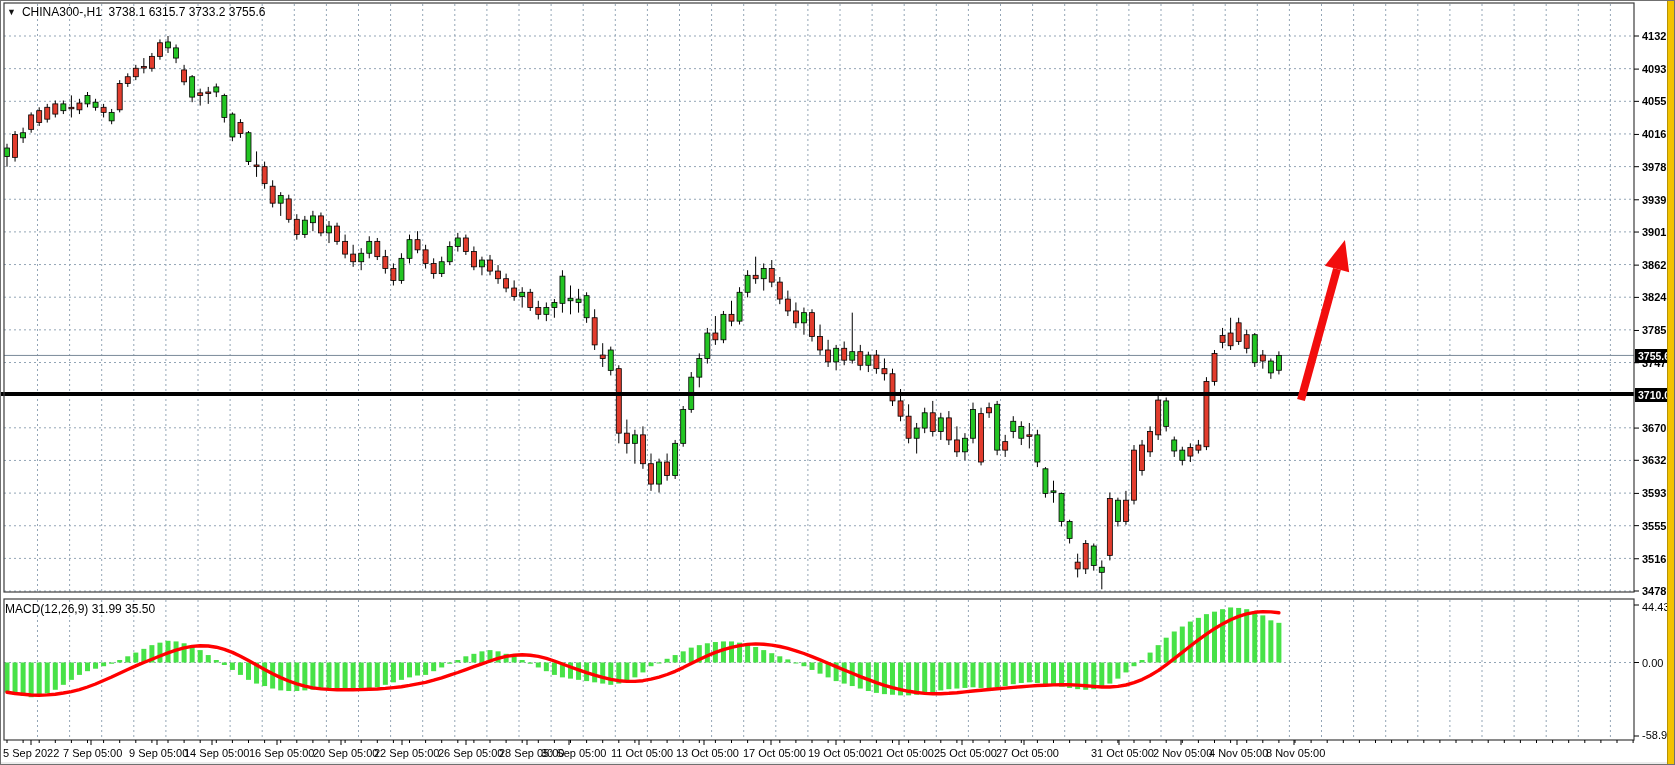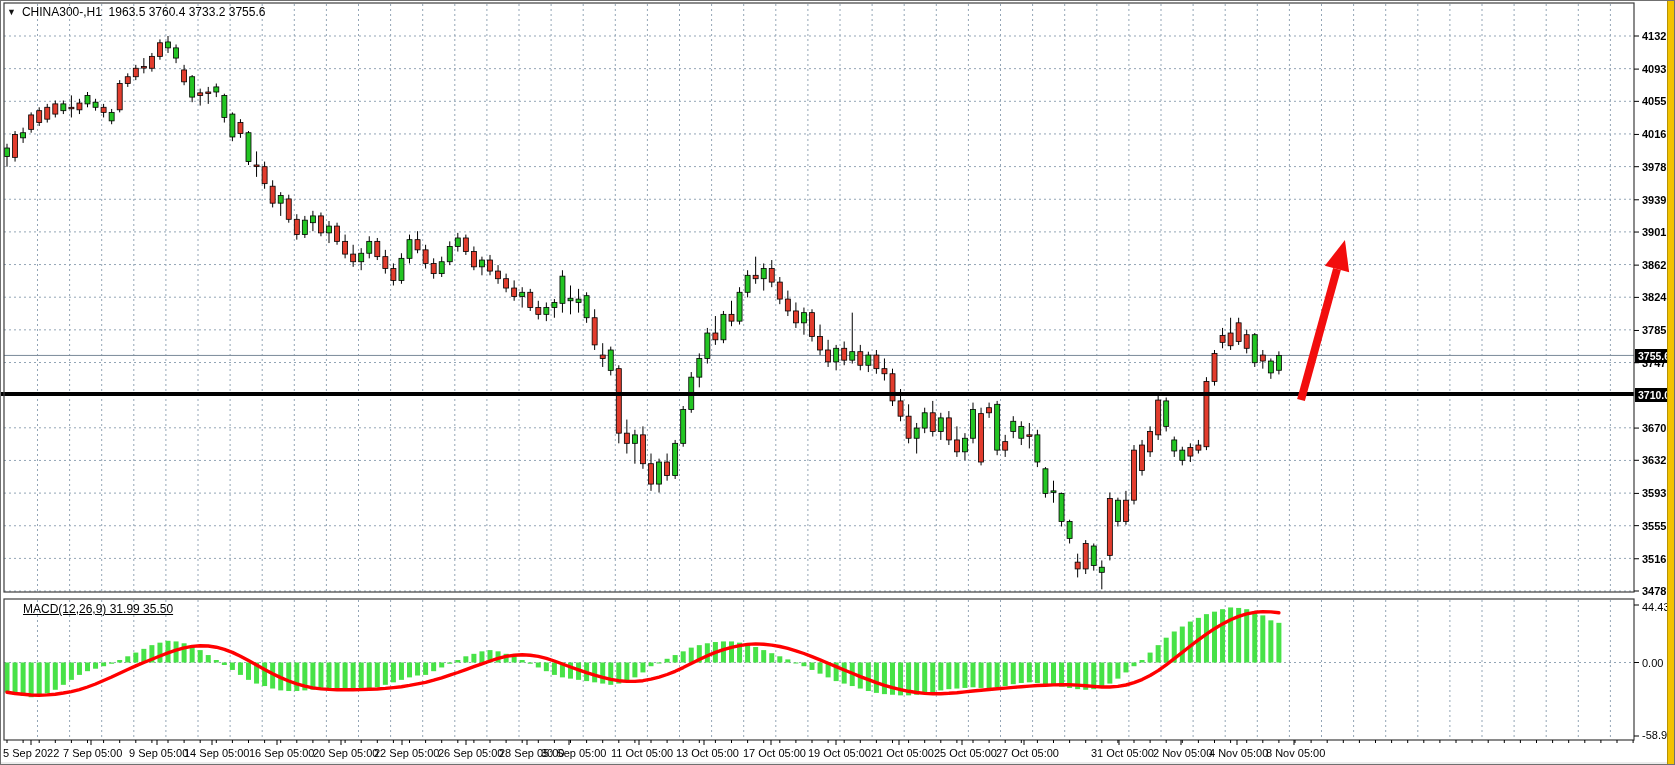--- a/index.html
+++ b/index.html
@@ -3,21 +3,21 @@
 <meta charset="utf-8">
 <style>
   html,body{margin:0;padding:0;background:#d4d0c8;}
   #window{position:relative;width:1675px;height:765px;background:#ffffff;
     font-family:"Liberation Sans",sans-serif;overflow:hidden;
     border:1px solid #707070;box-sizing:border-box;}
   #chart-svg{position:absolute;left:0;top:0;}
   .overlay{position:absolute;color:#000;white-space:pre;}
   #ohlc-header{left:6px;top:4px;font-size:12px;display:flex;align-items:center;gap:6px;}
   #symbol-dropdown{font-size:9px;color:#111;}
-  #macd-header{left:22px;top:601px;font-size:12px;text-decoration:underline;}
+  #macd-header{left:4px;top:601px;font-size:12px;}
   .badge{position:absolute;left:1634px;width:38px;height:14px;background:#000;color:#fff;
     font-size:10.5px;line-height:14px;padding-left:3px;font-weight:600;z-index:5;}
   #current-price-badge{top:348px;}
   #hline-price-badge{top:387px;}
   #yellow-strip{position:absolute;left:1666px;top:0;width:6px;height:765px;
     background:#f2c200;border-left:1px solid #b89300;z-index:6;}
   #bottom-strip{position:absolute;left:0;top:761px;width:1675px;height:4px;background:#ececec;}
 </style>
 </head>
 <body>
@@ -815,21 +815,21 @@
         <text x="1152" y="756">2 Nov 05:00</text>
         <line x1="1236" y1="739" x2="1236" y2="744" stroke="#000" stroke-width="1"></line>
         <text x="1208" y="756">4 Nov 05:00</text>
         <line x1="1293" y1="739" x2="1293" y2="744" stroke="#000" stroke-width="1"></line>
         <text x="1265" y="756">8 Nov 05:00</text>
       </g>
     </svg>
 
   <div class="overlay" id="ohlc-header">
     <span id="symbol-dropdown">▼</span>
-    <span>CHINA300-,H1  1963.5 3760.4 3733.2 3755.6</span>
+    <span>CHINA300-,H1  3738.1 6315.7 3733.2 3755.6</span>
   </div>
 
   <div class="overlay" id="macd-header">MACD(12,26,9) 31.99 35.50</div>
 
   <div class="badge" id="current-price-badge">3755.6</div>
   <div class="badge" id="hline-price-badge">3710.0</div>
 
   <div id="yellow-strip"></div>
   <div id="bottom-strip"></div>
 </div>

